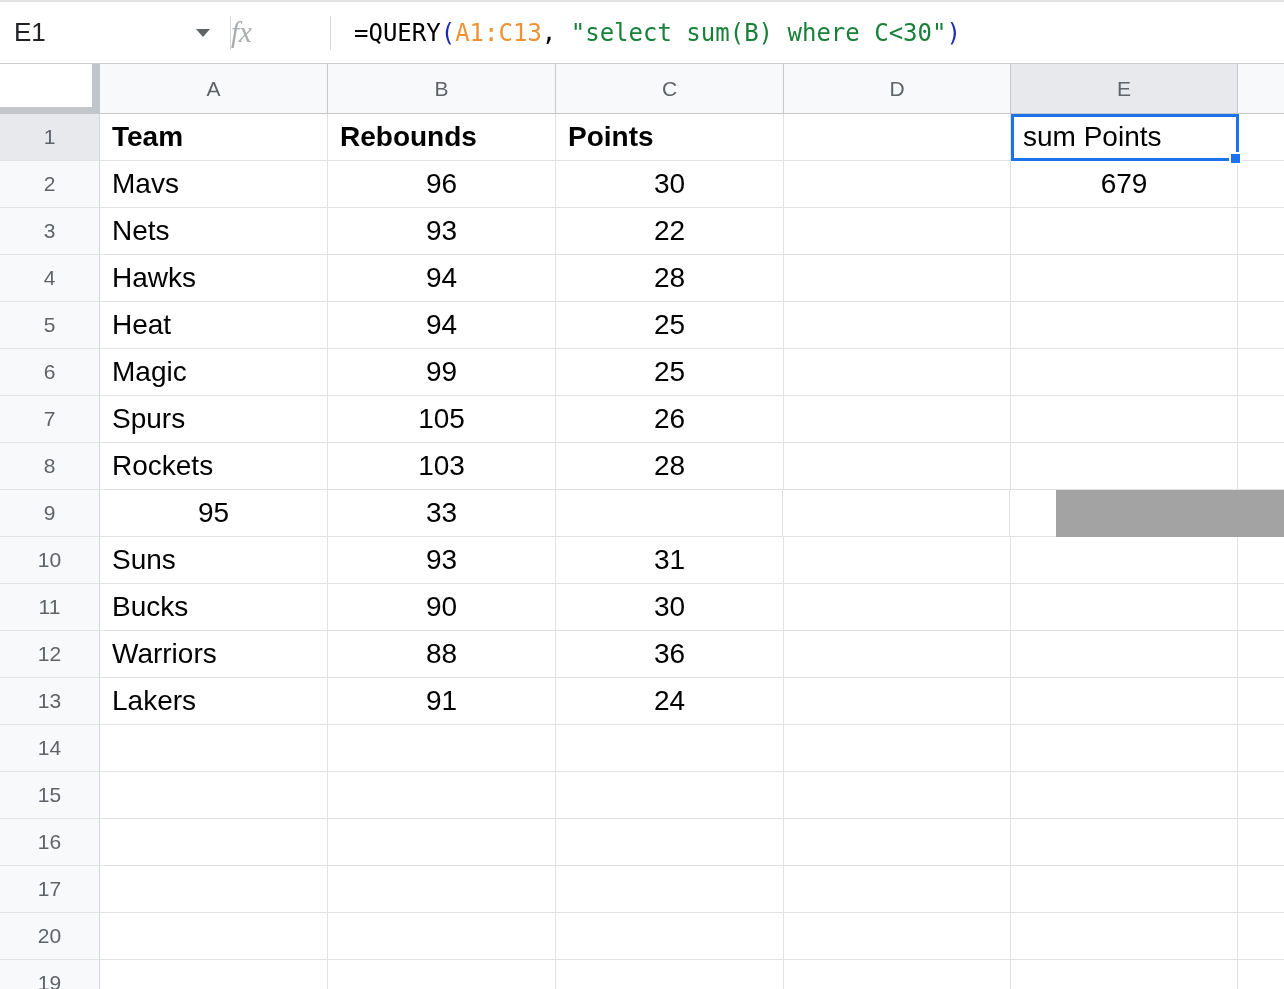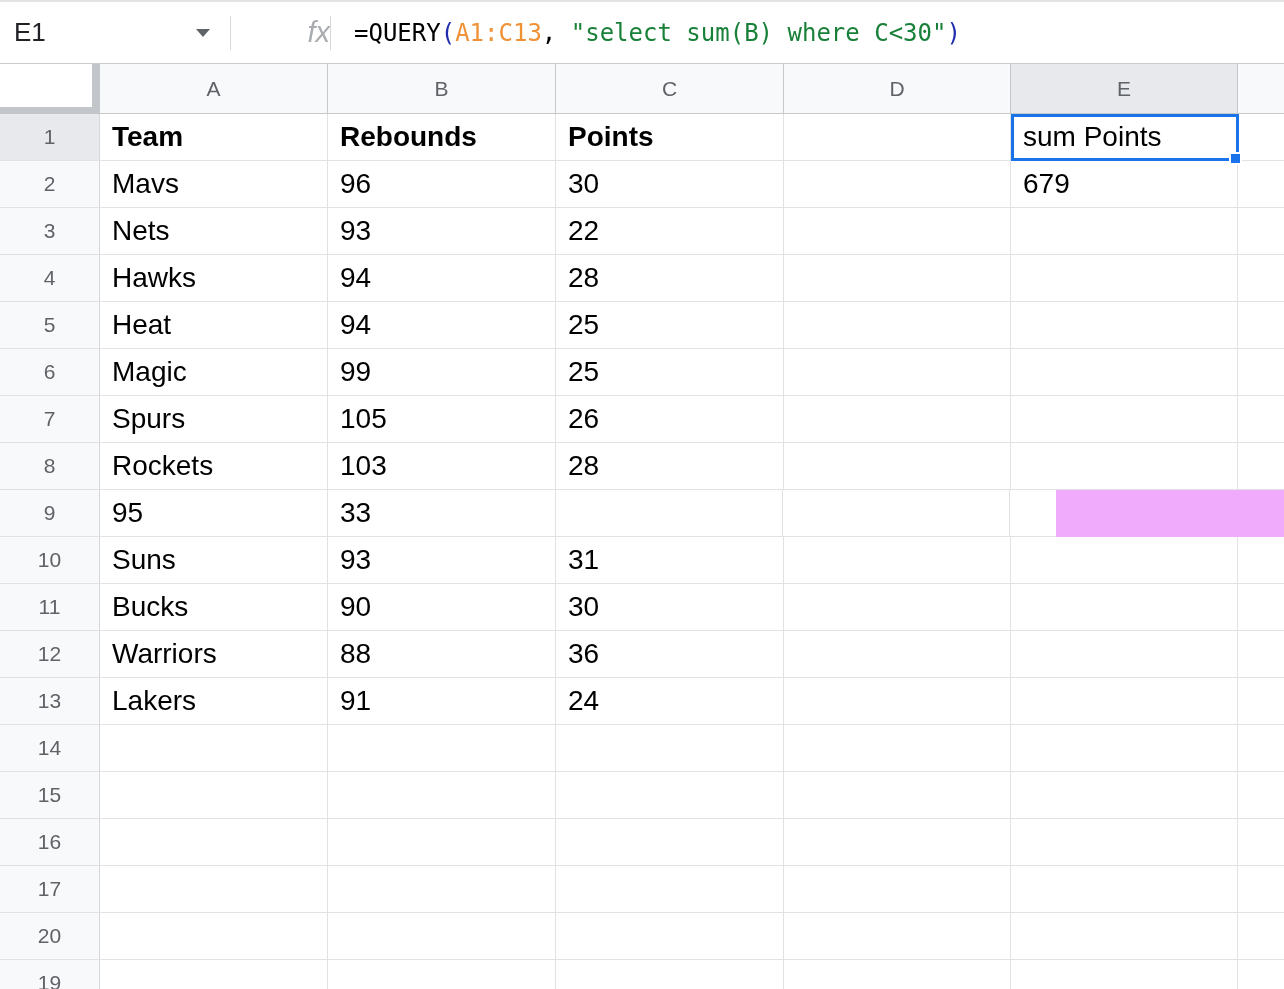--- a/index.html
+++ b/index.html
@@ -6,21 +6,21 @@
   html, body { width: 1284px; height: 989px; }
   body {
     font-family: "Liberation Sans", sans-serif;
     background: #ffffff;
     overflow: hidden;
   }
   #app {
     position: relative;
     width: 1284px;
     height: 989px;
-    background: #f0abfc;
+    background: #a3a3a3;
     overflow: hidden;
   }
 
   
   .formula-bar {
     position: absolute;
     top: 0; left: 0;
     width: 1284px; height: 64px;
     background: #ffffff;
     border-top: 2px solid #e3e3e3;
@@ -47,22 +47,22 @@
     border-top: 8px solid #5f6368;
   }
   .vdiv {
     width: 1px;
     height: 34px;
     background: #d7d8da;
     flex: none;
   }
   .fx {
     width: 99px;
-    text-align: right;
-    font-family: Liberation Sans, sans-serif;
+    text-align: left;
+    font-family: Liberation Serif, serif;
     font-style: italic;
     font-size: 29px;
     color: #a9acb0;
     user-select: none;
   }
   .formula-input {
     flex: 1;
     padding-left: 23px;
     font-family: "DejaVu Sans Mono", monospace;
     font-size: 24px;
@@ -133,21 +133,21 @@
     font-size: 28px;
     color: #000000;
     line-height: 45px;
     padding: 0 12px;
     white-space: nowrap;
     overflow: hidden;
     cursor: cell;
     flex: none;
     background: #ffffff;
   }
-  .cell.num { text-align: left; }
+  .cell.num { text-align: center; }
   .cell.bold { font-weight: bold; }
   .cell.w5 { border-right: none; }
 
   
   .selection {
     position: absolute;
     left: 1011px; top: 114px;
     width: 228px; height: 47px;
     border: 3px solid #1a73e8;
     pointer-events: none;

